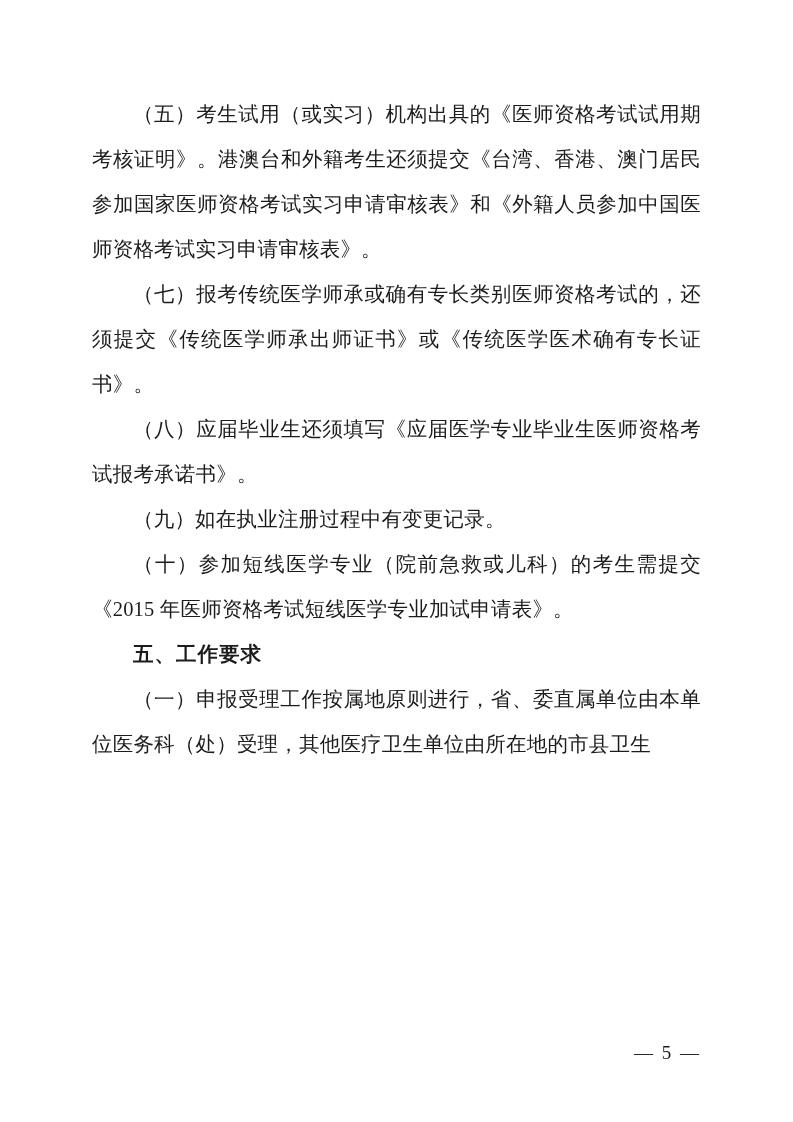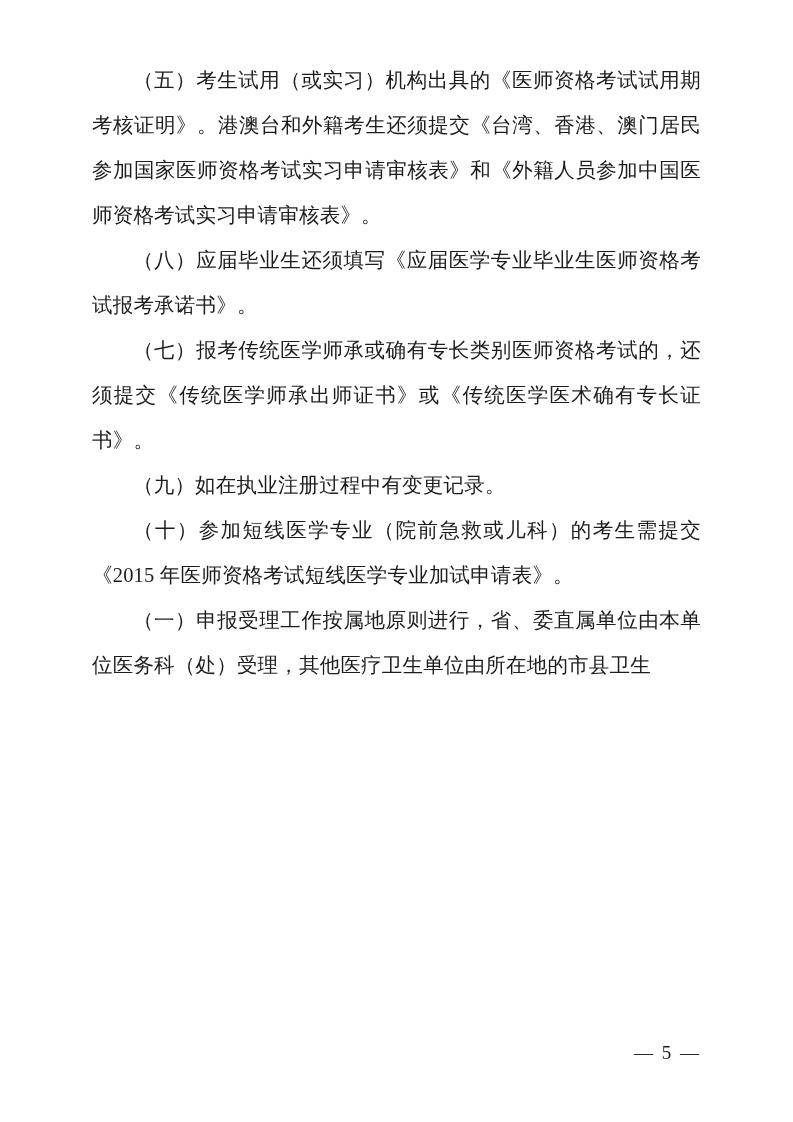--- a/index.html
+++ b/index.html
@@ -15,21 +15,21 @@
     position: relative;
     overflow: hidden;
   }
   .page {
     position: absolute;
     left: 0;
     top: 0;
     width: 793px;
     height: 1122px;
     box-sizing: border-box;
-    padding: 58px 92px 60px 92px;
+    padding: 92px 92px 60px 92px;
   }
   .body-text {
     font-size: 20.5px;
     line-height: 45px;
     text-align: justify;
     text-justify: inter-ideograph;
     letter-spacing: 0.2px;
     color: #1c1c1c;
   }
   p {
@@ -54,20 +54,21 @@
     color: #1c1c1c;
     letter-spacing: 2px;
   }
 </style>
 </head>
 <body>
 
 <div class="page">
   <div class="body-text">
     <p>（五）考生试用（或实习）机构出具的《医师资格考试试用期考核证明》。港澳台和外籍考生还须提交《台湾、香港、澳门居民参加国家医师资格考试实习申请审核表》和《外籍人员参加中国医师资格考试实习申请审核表》。</p>
+    <p>（七）报考传统医学师承或确有专长类别医师资格考试的，还须提交《传统医学师承出师证书》或《传统医学医术确有专长证书》。</p>
     <p>（八）应届毕业生还须填写《应届医学专业毕业生医师资格考试报考承诺书》。</p>
-    <p>（七）报考传统医学师承或确有专长类别医师资格考试的，还须提交《传统医学师承出师证书》或《传统医学医术确有专长证书》。</p>
     <p>（九）如在执业注册过程中有变更记录。</p>
     <p>（十）参加短线医学专业（院前急救或儿科）的考生需提交《2015 年医师资格考试短线医学专业加试申请表》。</p>
+    <h2 class="heading">五、工作要求</h2>
     <p>（一）申报受理工作按属地原则进行，省、委直属单位由本单位医务科（处）受理，其他医疗卫生单位由所在地的市县卫生</p>
   </div>
   <div class="footer">— 5 —</div>
 </div>
 
 </body></html>

